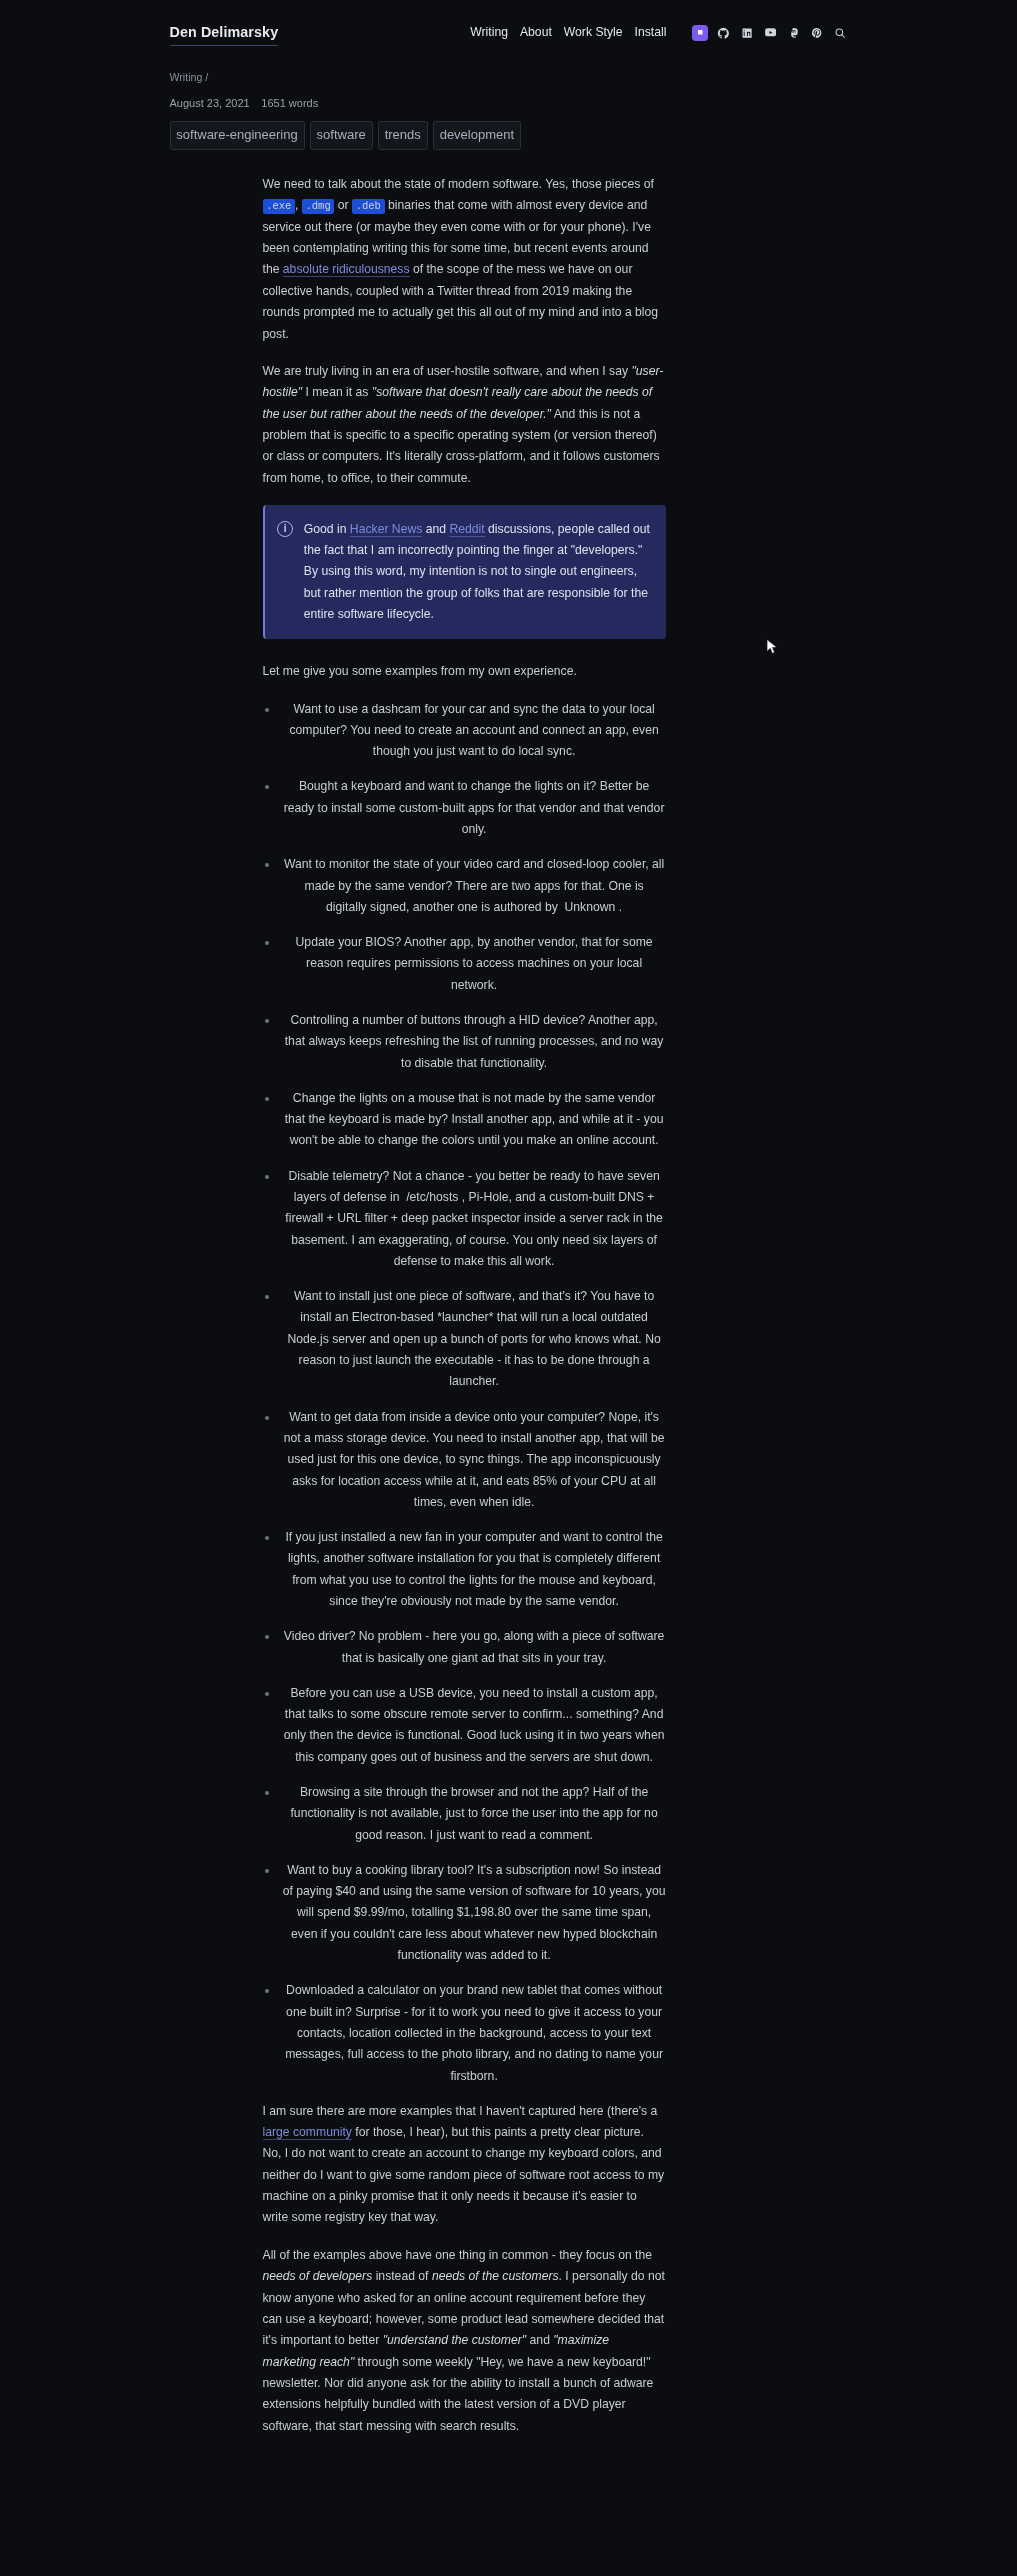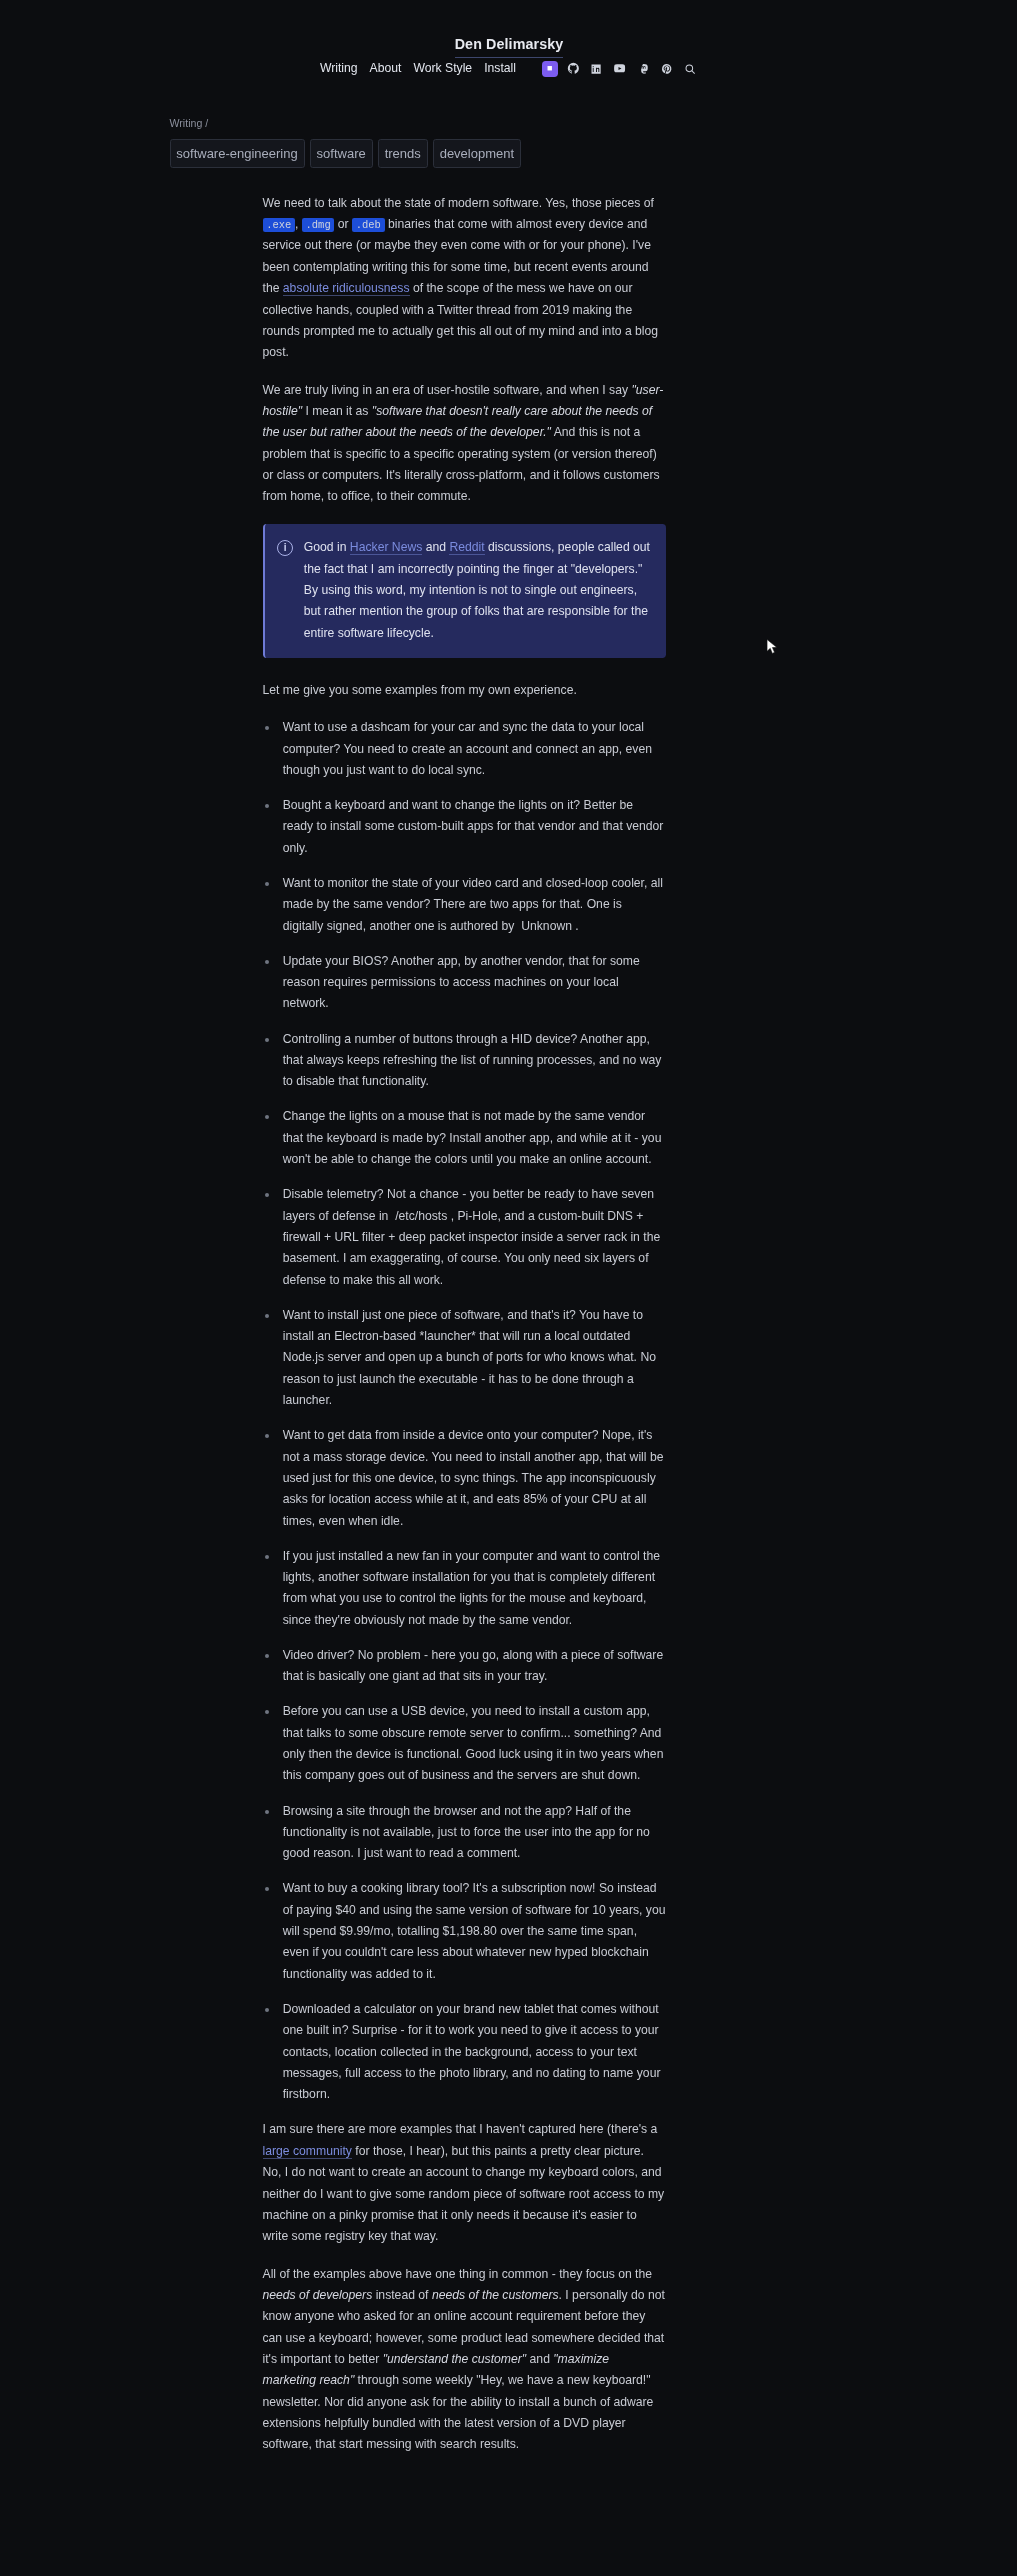--- a/index.html
+++ b/index.html
@@ -16,25 +16,24 @@
   a { color: #7b8cde; text-decoration: none; border-bottom: 0.5px solid rgba(123,140,222,.45); }
   code, .mono { font-family: "Liberation Mono", monospace; font-size: 0.86em; background: #1d4ed8; color: #cfd3dd; padding: 1.1px 3.7px; border-radius: 2.1px; }
 
   
   .site-header {
     width: 1018px;
     padding: 20px 0 12.7px 0;
   }
   .header-inner {
     width: 679px;
-    margin: 12px auto;
+    margin: 0 auto;
     display: flex;
     align-items: center;
     justify-content: space-between;
-    flex-direction: column;
   }
   .brand {
     font-size: 14.3px;
     font-weight: bold;
     color: #e8eaf0;
     letter-spacing: 0.1px;
   }
   .nav {
     display: flex;
     align-items: center;
@@ -115,21 +114,21 @@
     width: 16px; height: 16px;
     border-radius: 50%;
     border: 1.1px solid #aab2e8;
     color: #cfd5f5;
     display: flex; align-items: center; justify-content: center;
     font-size: 10px; font-weight: bold;
     margin-top: 2.1px;
   }
   .callout p { margin: 0; }
 
-  ul.bullets { margin: 0 0 6px 0; padding-left: 16px; }
+  ul.bullets { margin: 0 0 6px 0; padding-left: 16px; text-align: center; }
   ul.bullets > li { margin-bottom: 13.8px; padding-left: 4.2px; }
   ul.bullets > li::marker { color: #6f7480; }
 
   .cursor {
     position: absolute;
     left: 766px; top: 639px;
     width: 0; height: 0;
     color: #fff;
     font-size: 16px;
     line-height: 1;
@@ -179,20 +178,23 @@
               <line x1="15.6" y1="15.6" x2="21" y2="21"></line>
             </svg>
         </a>
       </div>
     </div>
   </div>
 </div>
 
 <div class="article">
   <div class="breadcrumb"><a href="#">Writing /</a></div>
+  <div class="meta">
+    <span>August 23, 2021</span><span class="sep"></span><span>1651 words</span>
+  </div>
   <div class="tags">
     <span class="tag">software-engineering</span>
     <span class="tag">software</span>
     <span class="tag">trends</span>
     <span class="tag">development</span>
   </div>
 
   <div class="body">
 
     <p>

